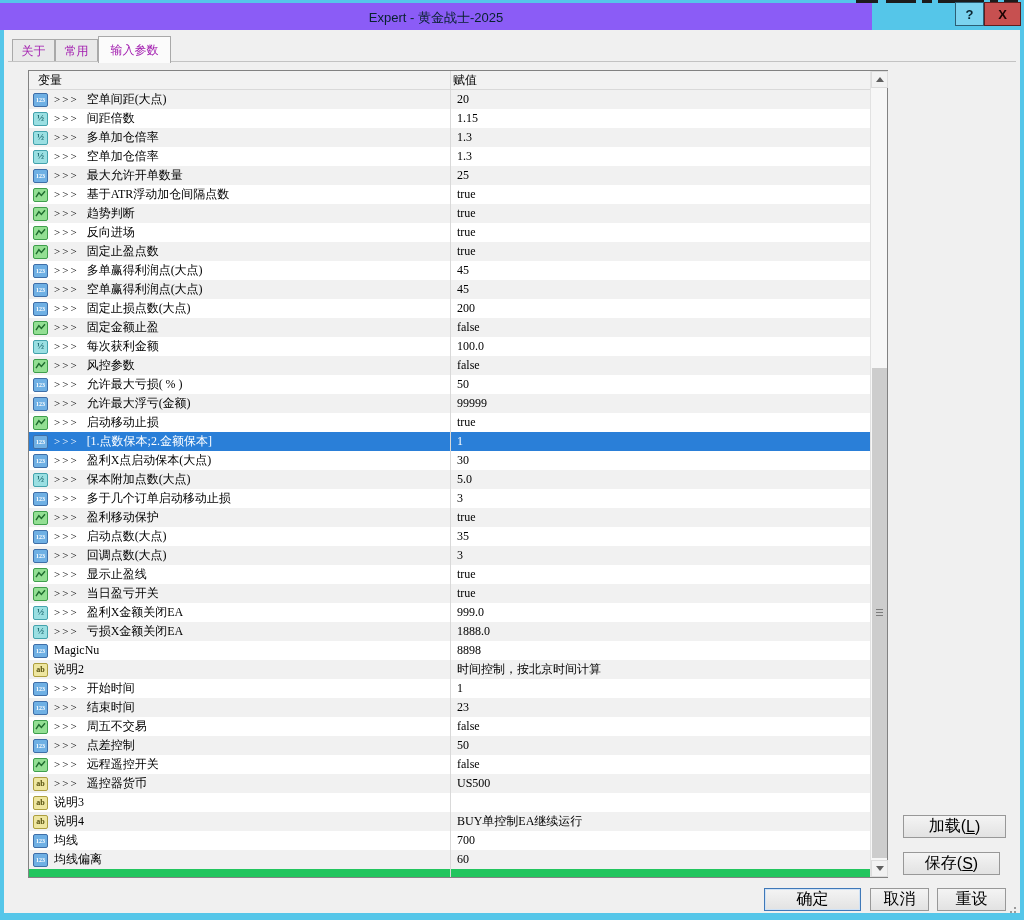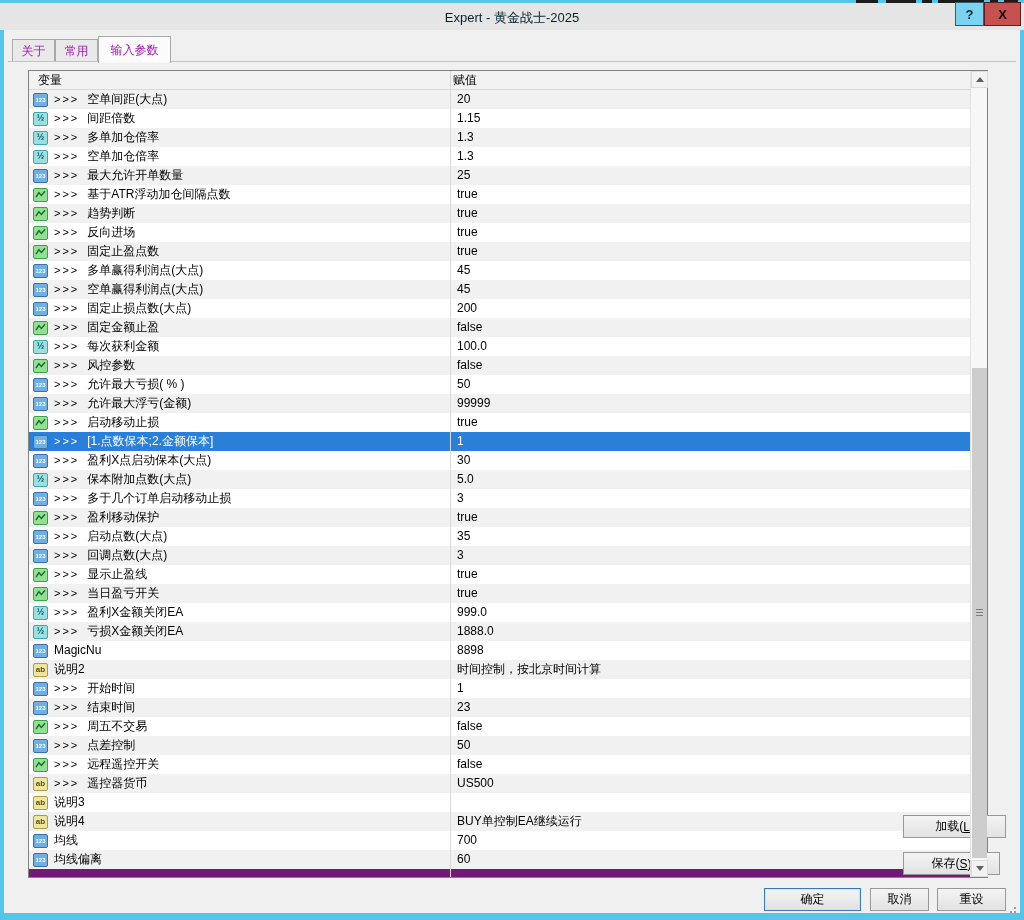--- a/index.html
+++ b/index.html
@@ -1,33 +1,33 @@
 <!DOCTYPE html>
 <html><head>
 <meta charset="utf-8">
 <style>
   html,body{margin:0;padding:0;}
   *{box-sizing:border-box;}
   body{font-family:"Liberation Sans","DejaVu Sans",sans-serif;width:1024px;height:920px;overflow:hidden;}
   .frame{position:absolute;left:0;top:0;width:1024px;height:920px;background:#55c6e9;}
   .art{position:absolute;top:0;height:3px;background:#1c1c1c;}
-  .titlebar{position:absolute;left:0;top:3px;width:1024px;height:27px;background:#e5e5e5;}
+  .titlebar{position:absolute;left:0;top:3px;width:872px;height:27px;background:#8b5cf6;}
   .title-text{position:absolute;left:0;right:0;top:6px;text-align:center;font-size:13px;color:#07222e;}
   .cap-btn{position:absolute;top:2px;height:24px;display:flex;align-items:center;justify-content:center;font-weight:bold;font-size:13px;cursor:pointer;}
   .btn-help{left:955px;width:29px;background:#7bd3ef;border:1px solid #2c5e74;color:#0a2530;}
   .btn-close{left:984px;width:37px;background:#c75050;border:1px solid #5e1f1f;color:#1c0404;}
   .body{position:absolute;left:4px;top:30px;width:1016px;height:883px;background:#f0f0f0;}
   .bottom-edge{position:absolute;left:0;bottom:0;width:1024px;height:7px;background:#55c6e9;}
 
   .tab{position:absolute;font-size:12px;display:flex;align-items:center;justify-content:center;cursor:pointer;border:1px solid #a9a9a9;border-bottom:none;background:#e9e9e9;color:#a21caf;}
   .tab.inactive{top:9px;height:23px;z-index:1;}
   .tab.active{top:6px;height:27px;background:#fbfbfb;z-index:3;}
   .tabline{position:absolute;left:4px;right:4px;top:31px;height:1px;background:#c3c3c3;z-index:2;}
 
-  .ptable{position:absolute;left:24px;top:40px;width:960px;height:808px;border:1px solid #828282;background:#701a75;}
+  .ptable{position:absolute;left:24px;top:40px;width:860px;height:808px;border:1px solid #828282;background:#22c55e;font-family:Liberation Serif, serif;}
   .col-divider{position:absolute;left:421px;top:0;bottom:0;width:1px;background:#d9d9d9;z-index:6;}
   .thead{position:absolute;left:0;top:0;right:17px;height:19px;background:#f2f2f2;border-bottom:1px solid #d9d9d9;display:flex;font-size:12px;line-height:18px;color:#000;z-index:1;}
   .th-var{flex:0 0 421px;padding-left:9px;}
   .th-val{flex:1;padding-left:3px;}
   .rows{position:absolute;left:0;top:19px;right:17px;bottom:0;overflow:hidden;}
   .row{position:relative;height:19px;display:flex;font-size:12px;line-height:19px;color:#000;cursor:default;}
   .row.odd{background:#f1f1f1;}
   .row.even{background:#ffffff;}
   .row.selected{background:#2a7fd8;color:#ffffff;}
   .cell-name{flex:0 0 421px;display:flex;align-items:center;padding-left:4px;white-space:nowrap;overflow:hidden;}
@@ -42,21 +42,21 @@
 
   .vscroll{position:absolute;top:0;right:0;width:17px;bottom:0;background:#f7f7f7;border-left:1px solid #e2e2e2;z-index:7;}
   .sbtn{position:absolute;left:0;width:17px;height:17px;background:#f2f2f2;border:1px solid #dcdcdc;display:flex;align-items:center;justify-content:center;cursor:pointer;}
   .sbtn.up{top:0;}
   .sbtn.down{bottom:0;}
   .tri-up{width:0;height:0;border-left:4px solid transparent;border-right:4px solid transparent;border-bottom:5px solid #5f5f5f;}
   .tri-down{width:0;height:0;border-left:4px solid transparent;border-right:4px solid transparent;border-top:5px solid #5f5f5f;}
   .sthumb{position:absolute;left:1px;width:15px;top:297px;height:490px;background:#cdcdcd;cursor:pointer;}
   .sgrip{position:absolute;left:4px;top:50%;margin-top:-4px;width:7px;height:1px;background:#7c7c7c;box-shadow:0 3px 0 #7c7c7c,0 6px 0 #7c7c7c;}
 
-  .btn{position:absolute;height:23px;background:linear-gradient(#f4f4f4,#e2e2e2);border:1px solid #989898;font-size:12px;color:#000;display:flex;align-items:center;justify-content:center;cursor:pointer;}
+  .btn{position:absolute;height:23px;background:linear-gradient(#f4f4f4,#e2e2e2);border:1px solid #989898;font-size:16px;color:#000;display:flex;align-items:center;justify-content:center;cursor:pointer;}
   .btn-load{left:899px;top:785px;width:103px;}
   .btn-save{left:899px;top:822px;width:97px;}
   .btn-ok{left:760px;top:858px;width:97px;border:1px solid #3f78b8;box-shadow:inset 0 0 0 1px #cfe2f6;}
   .btn-cancel{left:866px;top:858px;width:59px;}
   .btn-reset{left:933px;top:858px;width:69px;}
   .ukey{text-decoration:underline;}
 
   .grip{position:absolute;right:4px;bottom:4px;width:2px;height:2px;background:#9a9a9a;box-shadow:-4px 4px 0 #9a9a9a,0 4px 0 #9a9a9a;}
 </style>
 </head>

